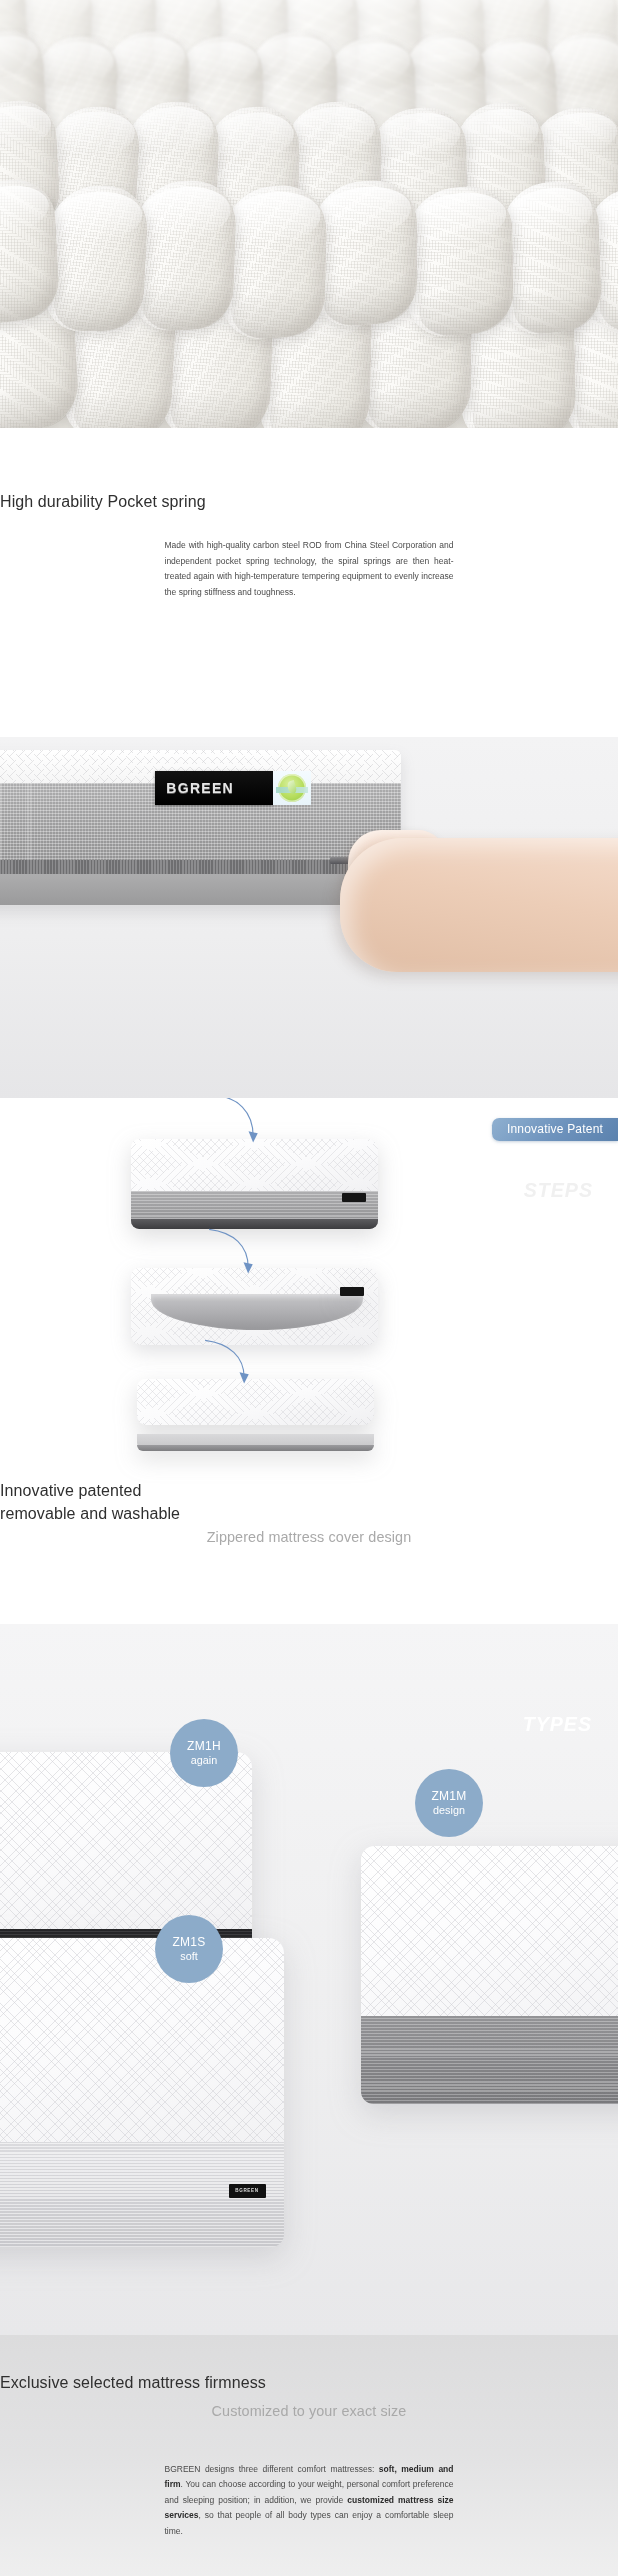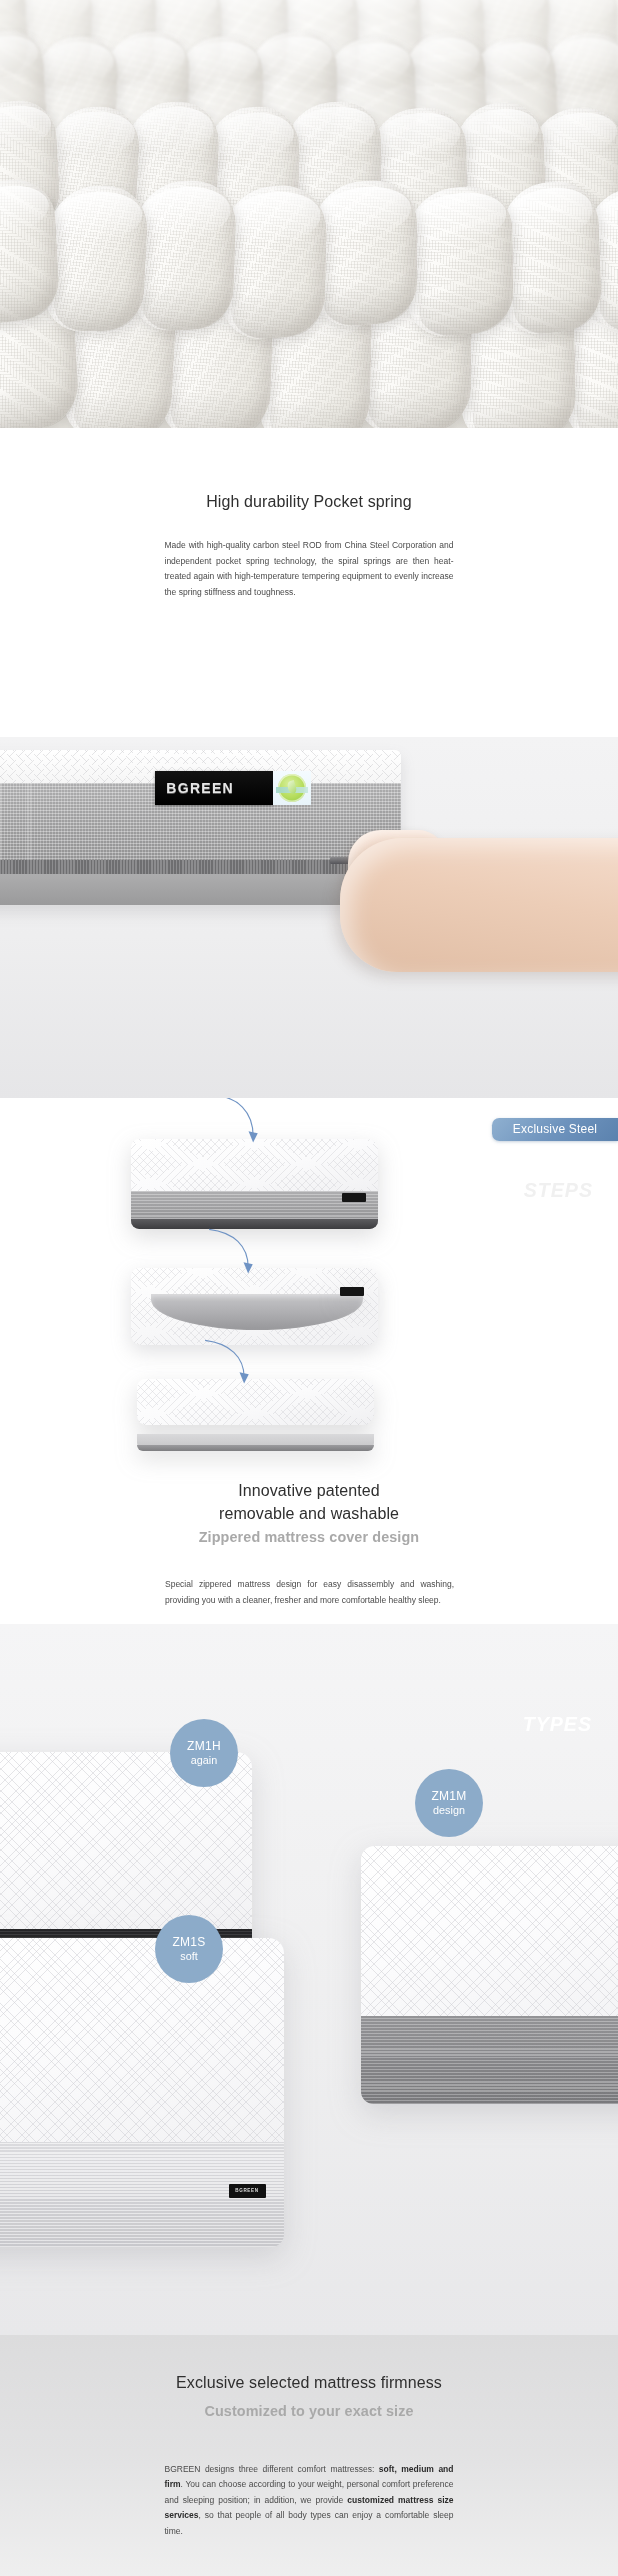--- a/index.html
+++ b/index.html
@@ -36,25 +36,25 @@
   }
   .spring::before{
     content:""; position:absolute; left:10%; right:4%; bottom:0; height:30%;
     border-radius:0 0 40% 40%/0 0 60% 60%;
     background:linear-gradient(180deg,rgba(178,174,166,0),rgba(170,166,158,.34));
   }
 
   
   .txt-block{ width:618px; background:#fff; }
   .h-main{
-    font-size:16px; font-weight:400; color:#2f2f2f; text-align:center;
+    font-size:16px; font-weight:400; color:#2f2f2f; text-align:left;
     letter-spacing:0.1px; line-height:23px;
   }
   .h-sub{
-    font-size:14.4px; font-weight:700; color:#a9a9a9; text-align:center;
+    font-size:14.4px; font-weight:400; color:#a9a9a9; text-align:center;
     line-height:21.6px; letter-spacing:0.1px;
   }
   .body-p{
     width:289px; margin:10px auto; font-size:8.5px; line-height:15.5px;
     color:#4a4a4a; text-align:justify; font-weight:400;
   }
   .body-p b{ font-weight:700; color:#2b2b2b; }
 
   
   #s3-cover{ height:361px; background:#e9e9ea; }
@@ -344,21 +344,21 @@
     </div>
   </div>
   <div class="zip-pull"></div>
   <div class="knuckle"></div>
   <div class="hand"></div>
 </section>
 
 <section class="sec" id="s4-steps">
 
   <div class="patent-badge" style="position:absolute; right:0; top:19.6px;">
-    <span>Exclusive Steel</span>
+    <span>Innovative Patent</span>
   </div>
   <div class="wm" style="position:absolute; right:25px; top:81px; font-size:19.6px; color:#f0f0f0;">STEPS</div>
 
   <div class="slab" style="left:131px; top:41px; width:247px; height:90px;">
     <div class="top"></div>
     <div class="side"></div>
     <div class="lip"></div>
     <div class="tag"></div>
   </div>
 
@@ -387,21 +387,20 @@
   </div>
 
   <svg class="arrow" style="left:201px; top:241px; width:77px; height:52px;" viewBox="0 0 150 100">
     <path d="M8 2 C 56 8, 84 34, 84 74" fill="none" stroke="#6f93c4" stroke-width="2.2"></path>
     <path d="M84 86 L75 64 L93 68 Z" fill="#6f93c4"></path>
   </svg>
 
   <h2 class="h-main" style="position:absolute; left:0; right:0; top:381px; font-size:16px;">Innovative patented</h2>
   <h2 class="h-main" style="position:absolute; left:0; right:0; top:404px; font-size:16px;">removable and washable</h2>
   <div class="h-sub" style="position:absolute; left:0; right:0; top:429px;">Zippered mattress cover design</div>
-  <p class="body-p" style="position:absolute; left:165px; top:469px; width:289px;">Special zippered mattress design for easy disassembly and washing, providing you with a cleaner, fresher and more comfortable healthy sleep.</p>
 </section>
 
 <section class="sec" id="s6-types">
 
   <div class="wm" style="position:absolute; right:26px; top:89px; font-size:19.6px; color:#ffffff;">TYPES</div>
 
   <div class="big-mat dark" style="left:-88px; top:128px; width:340px; height:268px;">
     <div class="mtop"></div>
     <div class="mside"></div>
     <div class="mtag">

